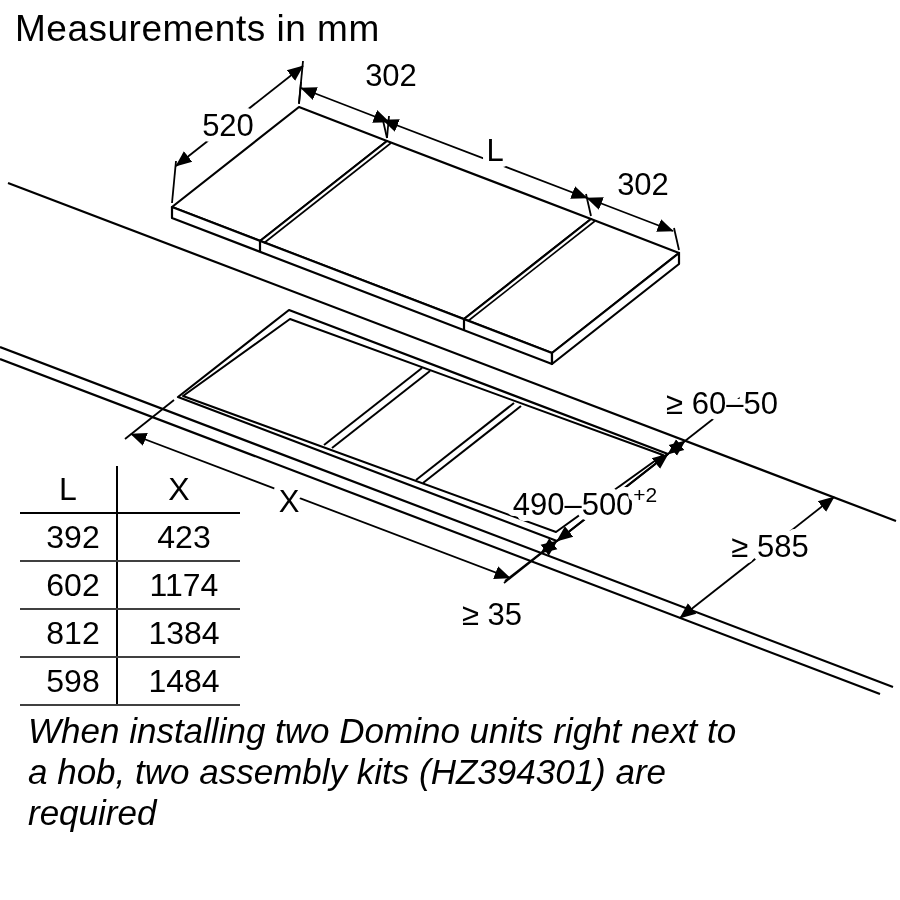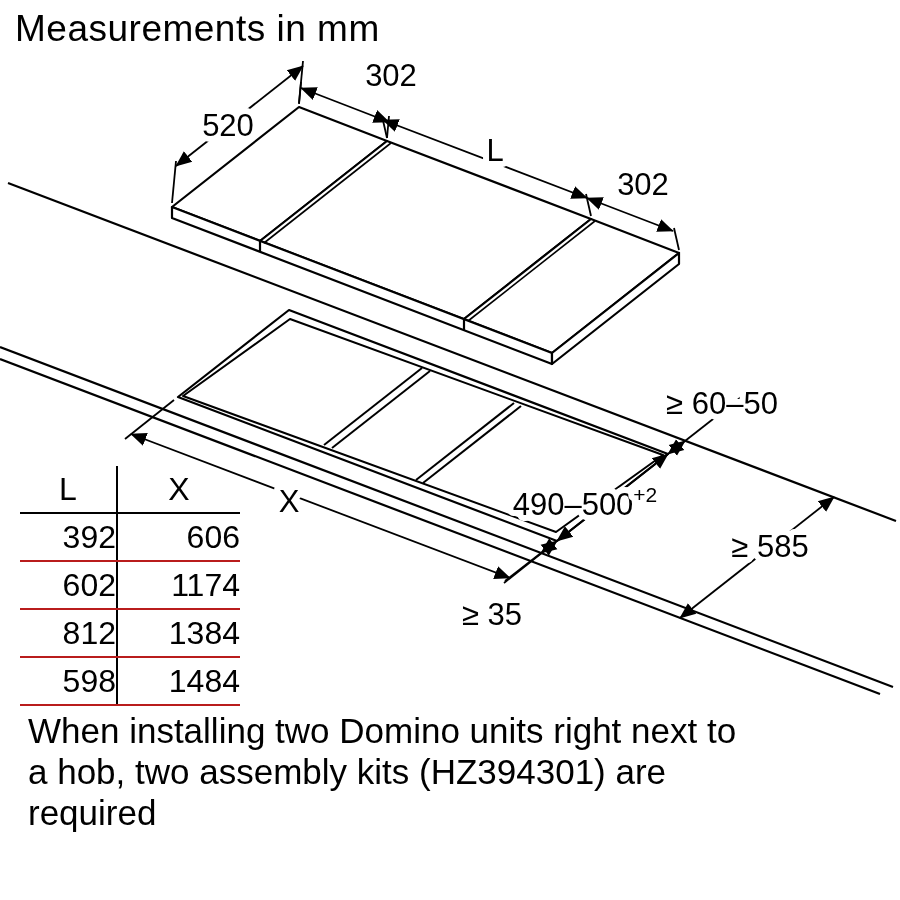--- a/index.html
+++ b/index.html
@@ -16,28 +16,28 @@
   svg text { font-family:"Liberation Sans", sans-serif; }
 
   table.spec-table {
     position:absolute; left:20px; top:466px;
     border-collapse:collapse; font-size:32px;
   }
   table.spec-table th, table.spec-table td {
     font-weight:normal; height:46px; padding:0;
   }
   table.spec-table th { text-align:center; border-bottom:2px solid #000; }
-  table.spec-table td { border-bottom:2px solid #b91c1c; text-align:right; padding-left:10px; }
+  table.spec-table td { border-bottom:2px solid #404040; text-align:center; padding-left:10px; }
   .col-l { width:86px; border-right:2px solid #000; }
   .col-x { width:112px; }
   th.col-l { border-right:2px solid #000; }
 
   .note {
     position:absolute; left:28px; top:710px;
-    font-size:35px; line-height:41px;
+    font-size:35px; line-height:41px;font-style:italic;
   }
 </style>
 </head>
 <body>
 
 <div class="title">Measurements in mm</div>
 
 <svg class="diagram" width="900" height="900" viewBox="0 0 900 900">
   <defs>
     <marker id="arr" orient="auto-start-reverse" markerUnits="strokeWidth" markerWidth="9" markerHeight="9" viewBox="0 0 10 10" refX="9.5" refY="5">
@@ -120,21 +120,21 @@
 <table class="spec-table">
   <thead>
     <tr>
       <th class="col-l">L</th>
       <th class="col-x">X</th>
     </tr>
   </thead>
   <tbody>
     <tr>
       <td class="col-l">392</td>
-      <td class="col-x">606</td>
+      <td class="col-x">423</td>
     </tr>
     <tr>
       <td class="col-l">602</td>
       <td class="col-x">1174</td>
     </tr>
     <tr>
       <td class="col-l">812</td>
       <td class="col-x">1384</td>
     </tr>
     <tr>

